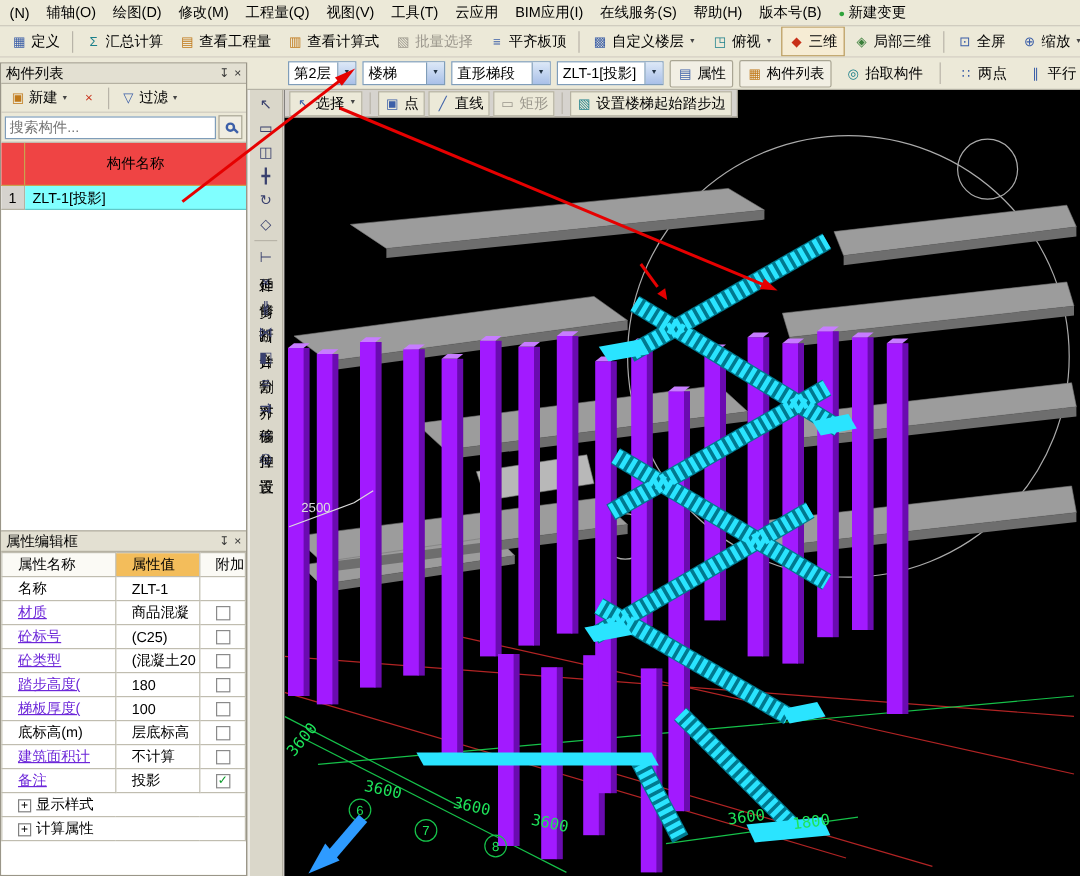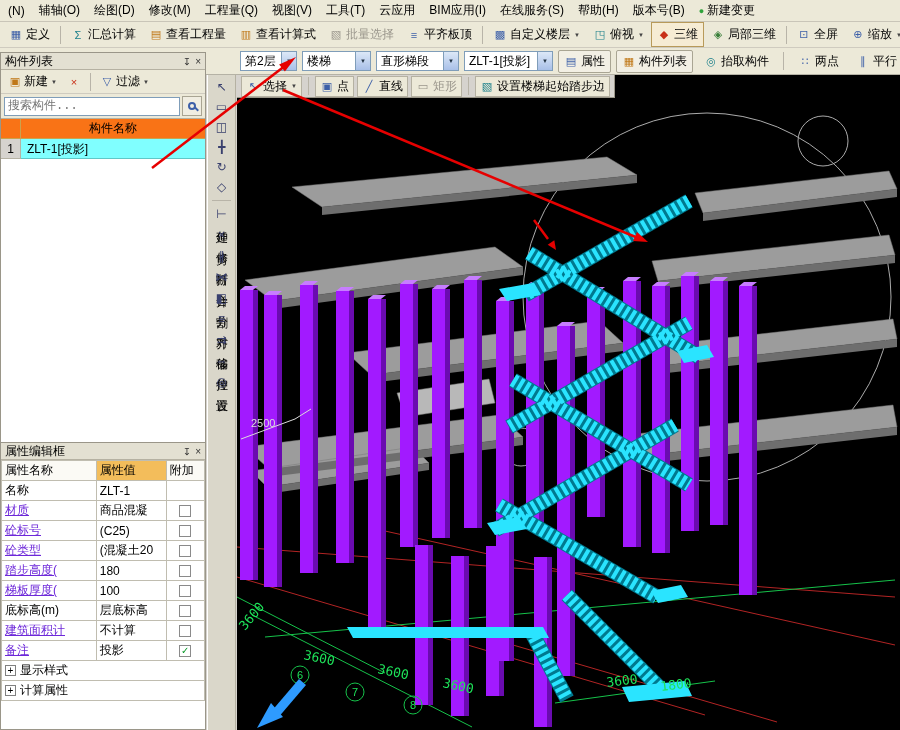--- a/index.html
+++ b/index.html
@@ -34,37 +34,37 @@
 
   
   .left-panel { position:absolute; top:52px; left:0; width:206px; height:678px; background:#ece9d8; border:1px solid #9a9689; display:flex; flex-direction:column; z-index:5; }
   .panel-title { height:17px; flex:none; background:#e3e0d2; border-bottom:1px solid #b5b1a2; display:flex; align-items:center; justify-content:space-between; padding:0 4px; }
   .pt-icons { display:flex; gap:4px; font-size:10px; color:#333; }
   .pt-icons span { cursor:default; }
 
   .cl-toolbar { height:24px; flex:none; display:flex; align-items:center; gap:2px; padding:1px 3px; border-bottom:1px solid #cfcbbf; }
   .small-btn { display:flex; align-items:center; gap:2px; padding:1px 3px; border:1px solid transparent; white-space:nowrap; }
   .cl-search { height:24px; flex:none; display:flex; align-items:center; gap:2px; padding:1px 3px; }
-  .cl-search input { flex:1; height:19px; border:1px solid #7f9db9; padding:0 3px; font-size:12px; font-family:Liberation Mono, monospace; }
+  .cl-search input { flex:1; height:19px; border:1px solid #7f9db9; padding:0 3px; font-size:12px; font-family:Liberation Sans, sans-serif; }
   .search-btn { width:20px; height:20px; border:1px solid #a9a593; background:#f0ede1; display:flex; align-items:center; justify-content:center; }
   .mag { position:relative; width:8px; height:8px; border:2px solid #3c5fa8; border-radius:50%; }
   .mag::after { content:""; position:absolute; width:5px; height:2px; background:#3c5fa8; right:-5px; bottom:-2px; transform:rotate(45deg); }
 
   .cl-body { flex:1; background:#fff; border-top:1px solid #b5b1a2; overflow:hidden; }
-  .cl-hrow { display:flex; height:20px; background:#f97316; border-bottom:1px solid #caa24e; }
+  .cl-hrow { display:flex; height:36px; background:#ef4444; border-bottom:1px solid #caa24e; }
   .cl-hidx { width:20px; border-right:1px solid #caa24e; }
   .cl-hname { flex:1; display:flex; align-items:center; justify-content:center; }
   .cl-row { display:flex; height:20px; }
   .cl-idx { width:20px; background:#d6d3ce; border-right:1px solid #b5b1a2; border-bottom:1px solid #b5b1a2; text-align:center; line-height:20px; }
   .cl-name { flex:1; background:#80ffff; border-bottom:1px solid #60c8c8; padding-left:6px; line-height:20px; }
 
   .prop-panel { height:287px; flex:none; display:flex; flex-direction:column; border-top:1px solid #9a9689; }
   .prop-body { flex:1; background:#fff; overflow:hidden; }
   table.props { border-collapse:collapse; width:100%; table-layout:fixed; }
-  .props td, .props th { border:1px solid #c0bdb0; height:20px; padding:0 3px; font-weight:normal; text-align:left; overflow:hidden; white-space:nowrap;margin-left:16px; }
+  .props td, .props th { border:1px solid #c0bdb0; height:20px; padding:0 13px; font-weight:normal; text-align:left; overflow:hidden; white-space:nowrap;margin-left:16px; }
   .props th.h-name { width:84px; background:#fbfaf5; }
   .props th.h-val  { width:62px; background:#f3bd5b; }
   .props th.h-add  { width:34px; background:#fbfaf5; }
   td.pname.link { color:#6d28d9; text-decoration:underline; }
   td.pchk { text-align:center; }
   .cb { display:inline-block; width:12px; height:12px; border:1px solid #8a8a8a; background:#fff; line-height:10px; font-size:10px; color:#0a9a2a; text-align:center; vertical-align:middle; }
   .plus { display:inline-block; width:11px; height:11px; border:1px solid #808080; line-height:9px; text-align:center; font-size:10px; margin-right:4px; background:#fff; }
 
   
   .side-toolbar { position:absolute; top:75px; left:207px; width:29px; height:655px; background:#dad7ca; border-left:1px solid #fff; border-right:1px solid #b5b1a2; display:flex; flex-direction:column; align-items:center; padding-top:3px; gap:2px; overflow:hidden; z-index:4; }

